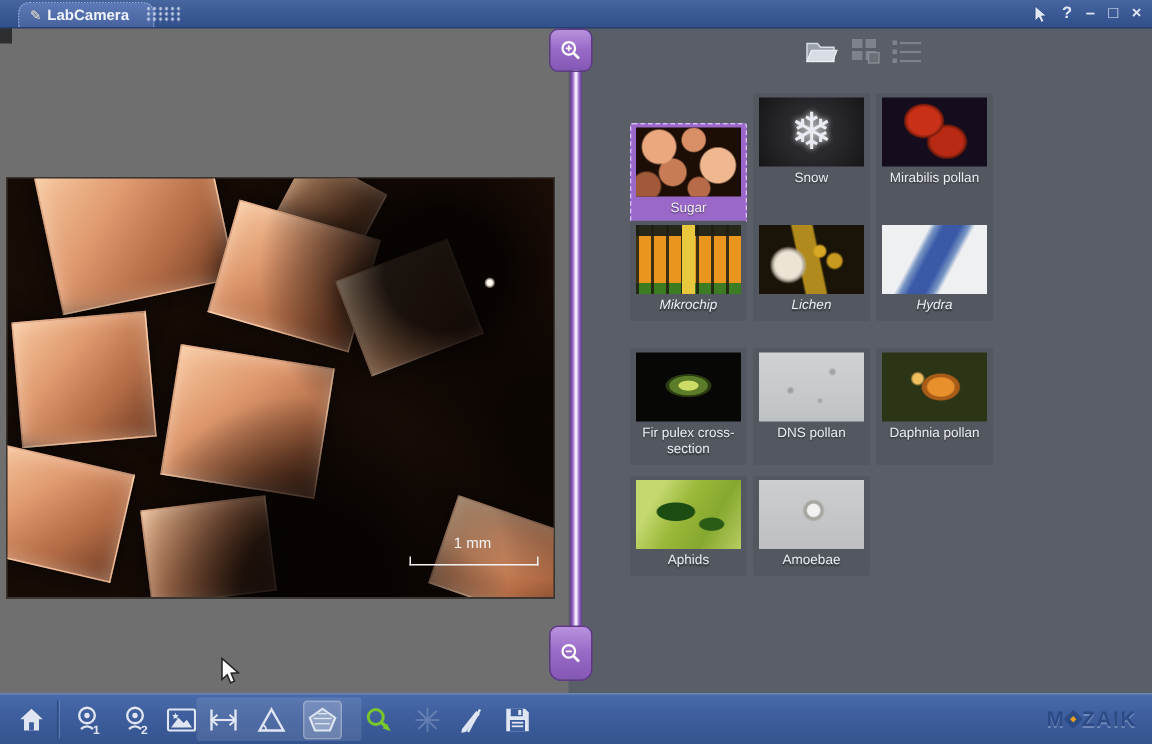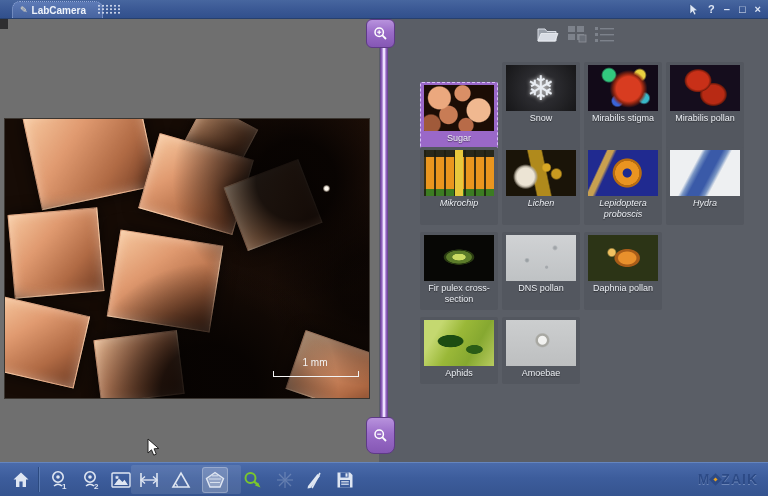--- a/index.html
+++ b/index.html
@@ -278,41 +278,33 @@
   <div class="gal-row r1">
     <div class="tile selected">
       <div class="thumb t-sugar"></div>
       <div class="label">Sugar</div>
     </div>
     <div class="tile">
       <div class="thumb t-snow"></div>
       <div class="label">Snow</div>
     </div>
     <div class="tile">
-      <div class="thumb t-stigma"></div>
-      <div class="label">Mirabilis stigma</div>
-    </div>
-    <div class="tile">
       <div class="thumb t-pollan"></div>
       <div class="label">Mirabilis pollan</div>
     </div>
   </div>
 
   <div class="gal-row r2">
     <div class="tile">
       <div class="thumb t-chip"></div>
       <div class="label">Mikrochip</div>
     </div>
     <div class="tile">
       <div class="thumb t-lichen"></div>
       <div class="label">Lichen</div>
-    </div>
-    <div class="tile">
-      <div class="thumb t-lepi"></div>
-      <div class="label">Lepidoptera proboscis</div>
     </div>
     <div class="tile">
       <div class="thumb t-hydra"></div>
       <div class="label">Hydra</div>
     </div>
   </div>
 
   <div class="gal-row r3">
     <div class="tile">
       <div class="thumb t-fir"></div>

